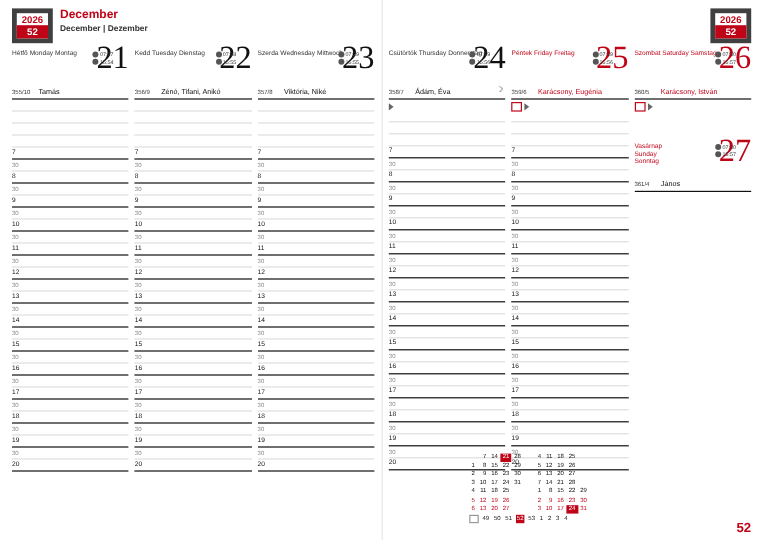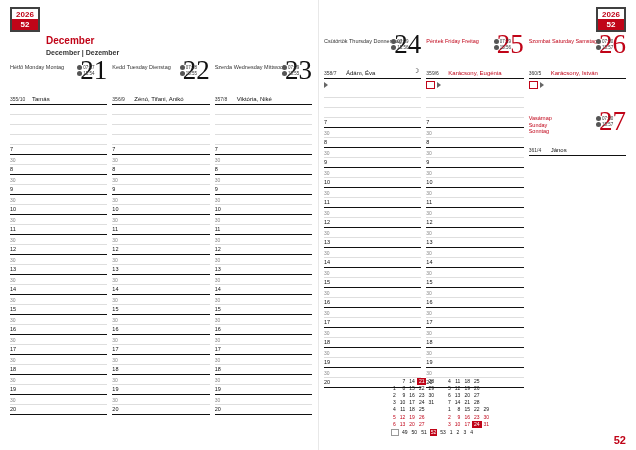--- a/index.html
+++ b/index.html
@@ -5,25 +5,25 @@
   html,body{margin:0;padding:0;background:#ffffff;}
   body{width:636px;height:450px;font-family:"Liberation Sans",sans-serif;color:#1a1a1a;overflow:hidden;}
   .page{position:relative;width:636px;height:450px;box-sizing:border-box;}
   .spread{display:flex;width:100%;height:100%;}
   .leaf{position:relative;box-sizing:border-box;height:100%;}
   .leaf.left{width:318px;padding:7px 6px 6px 10px;}
   .leaf.right{width:318px;padding:7px 10px 6px 6px;}
   .spine{position:absolute;left:318px;top:0;width:1px;height:450px;background:#e8e8e8;}
 
   
-  .yearbadge{width:26px;text-align:center;font-size:8px;line-height:9px;font-weight:bold;border:2px solid #404040;color:#c00418;}
+  .yearbadge{width:26px;text-align:center;font-size:8px;line-height:9px;font-weight:bold;border:4px solid #404040;color:#c00418;}
   .yearbadge .yr{display:block;padding:1px 0 0;}
   .yearbadge .wk{display:block;background:#c00418;color:#fff;padding:1px 0;}
   .topleft{display:flex;align-items:flex-start;gap:6px;}
-  .monthtitle{line-height:10px;padding-top:1px;margin-top:28px;}
+  .monthtitle{line-height:10px;padding-top:1px;}
   .monthtitle .m1{font-size:10px;font-weight:bold;color:#c00418;display:block;}
   .monthtitle .m2{font-size:7px;font-weight:bold;color:#333;display:block;margin-top:2px;}
   .topright{display:flex;justify-content:flex-end;}
 
   
   .cols{display:flex;gap:0;margin-top:5px;}
   .col{flex:1;box-sizing:border-box;padding-right:5px;}
   .col:last-child{padding-right:0;}
 
   .dayhead{position:relative;height:40px;}

